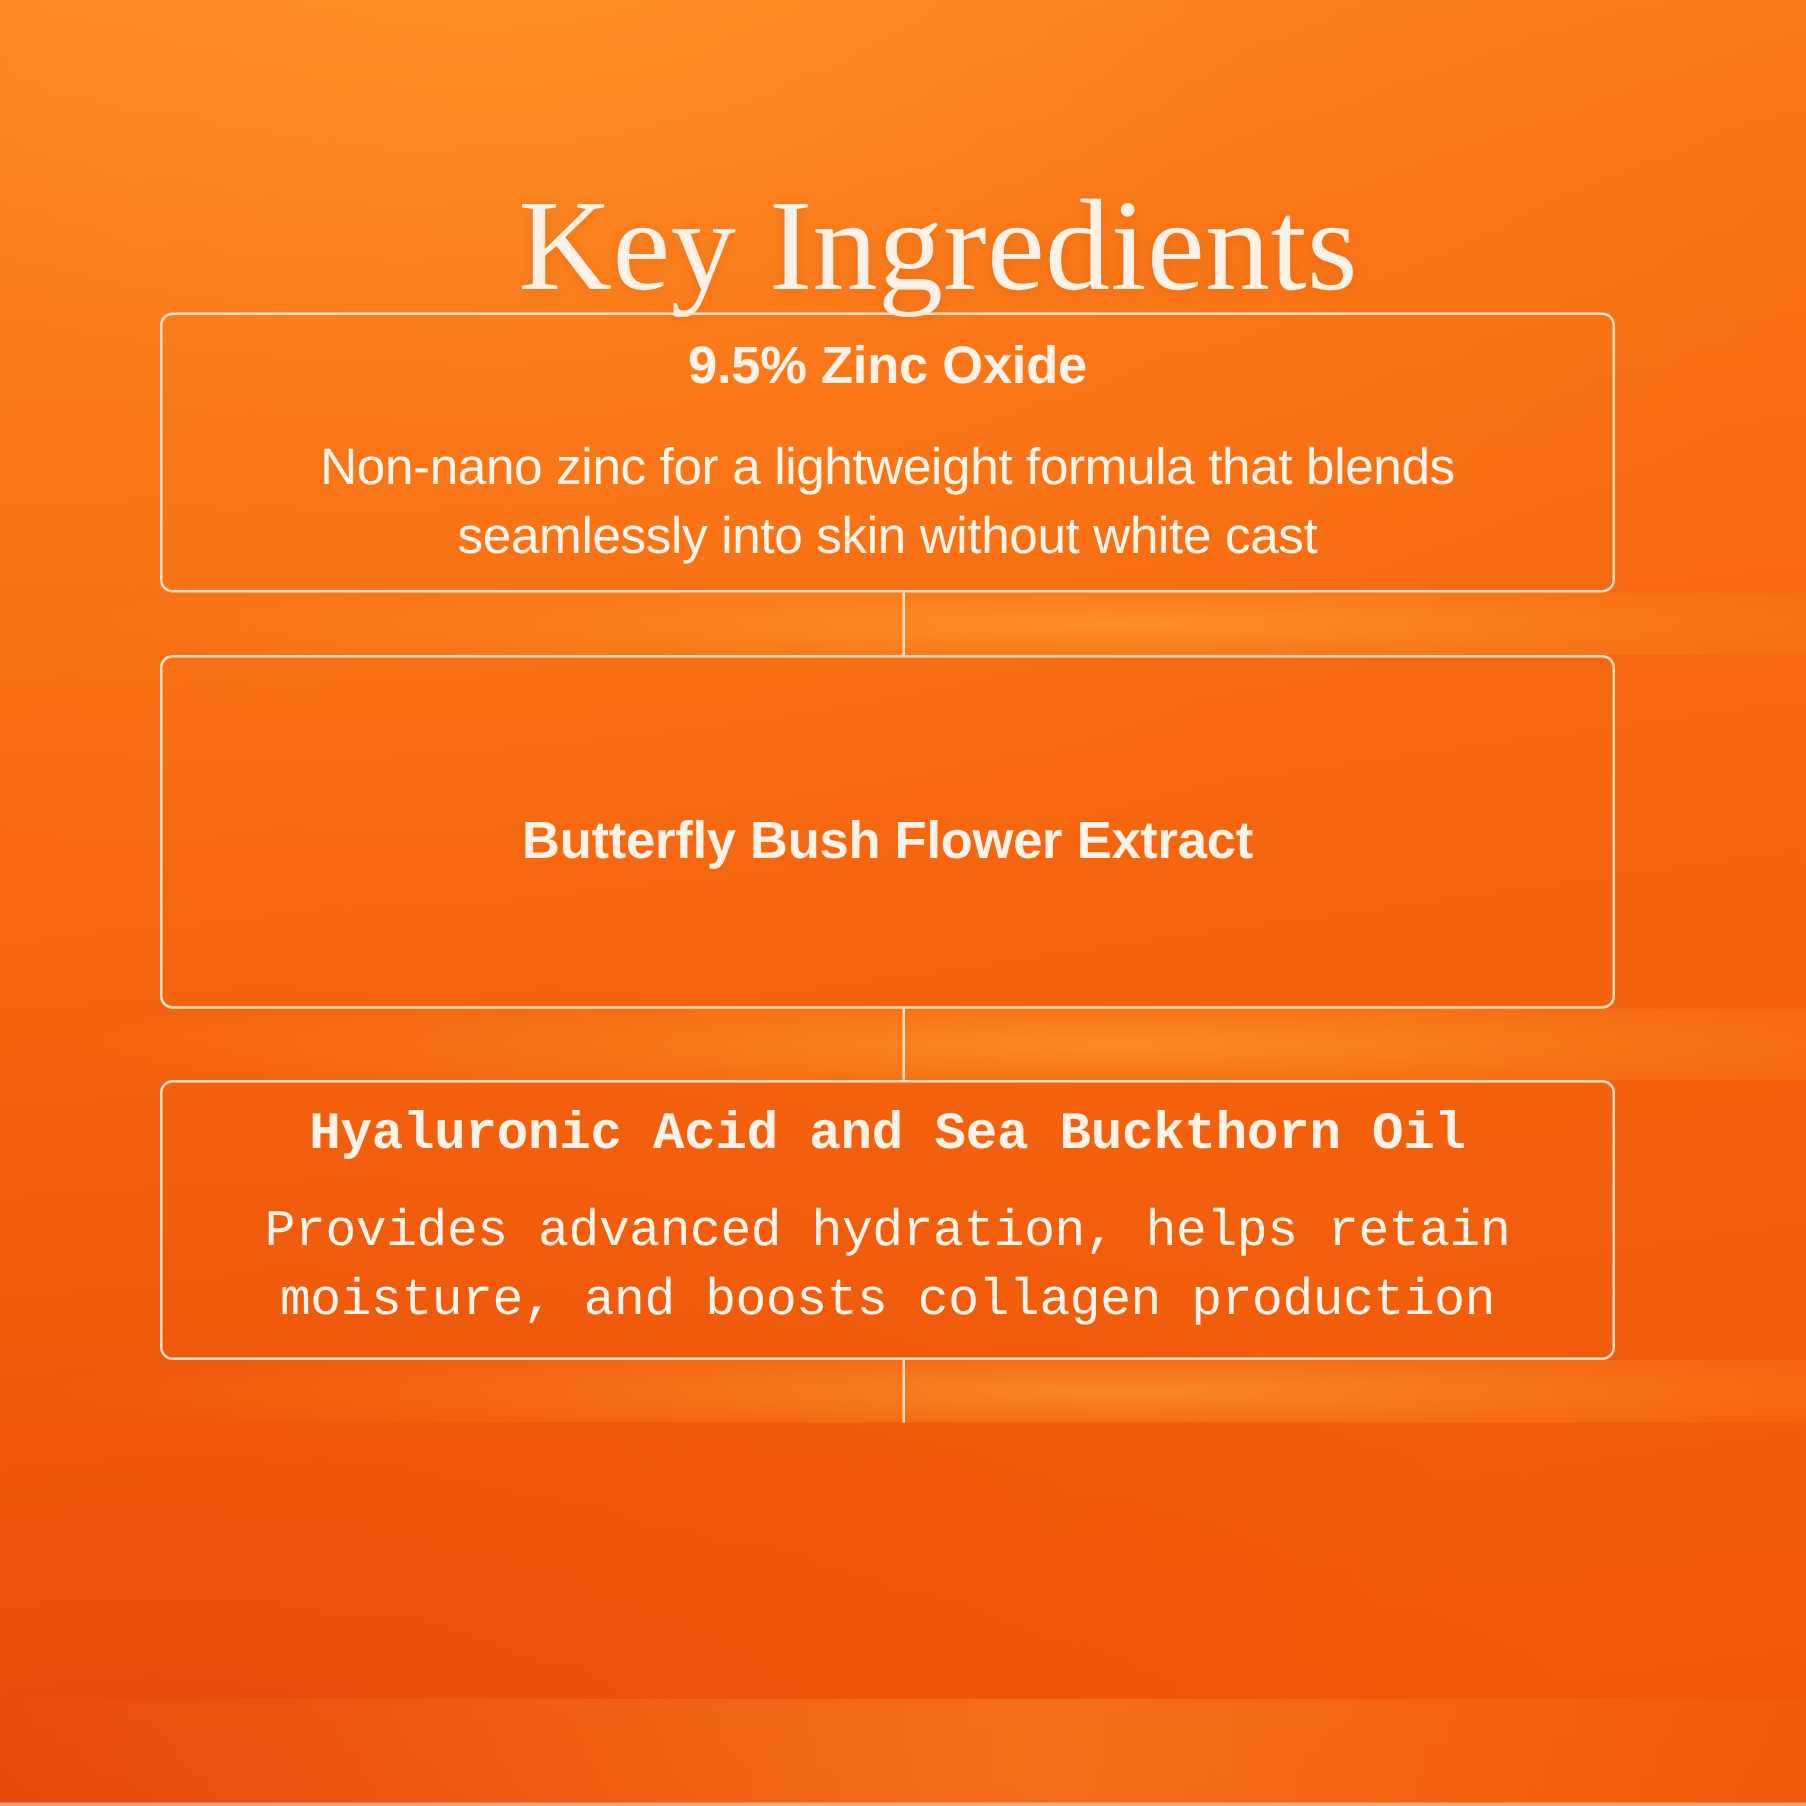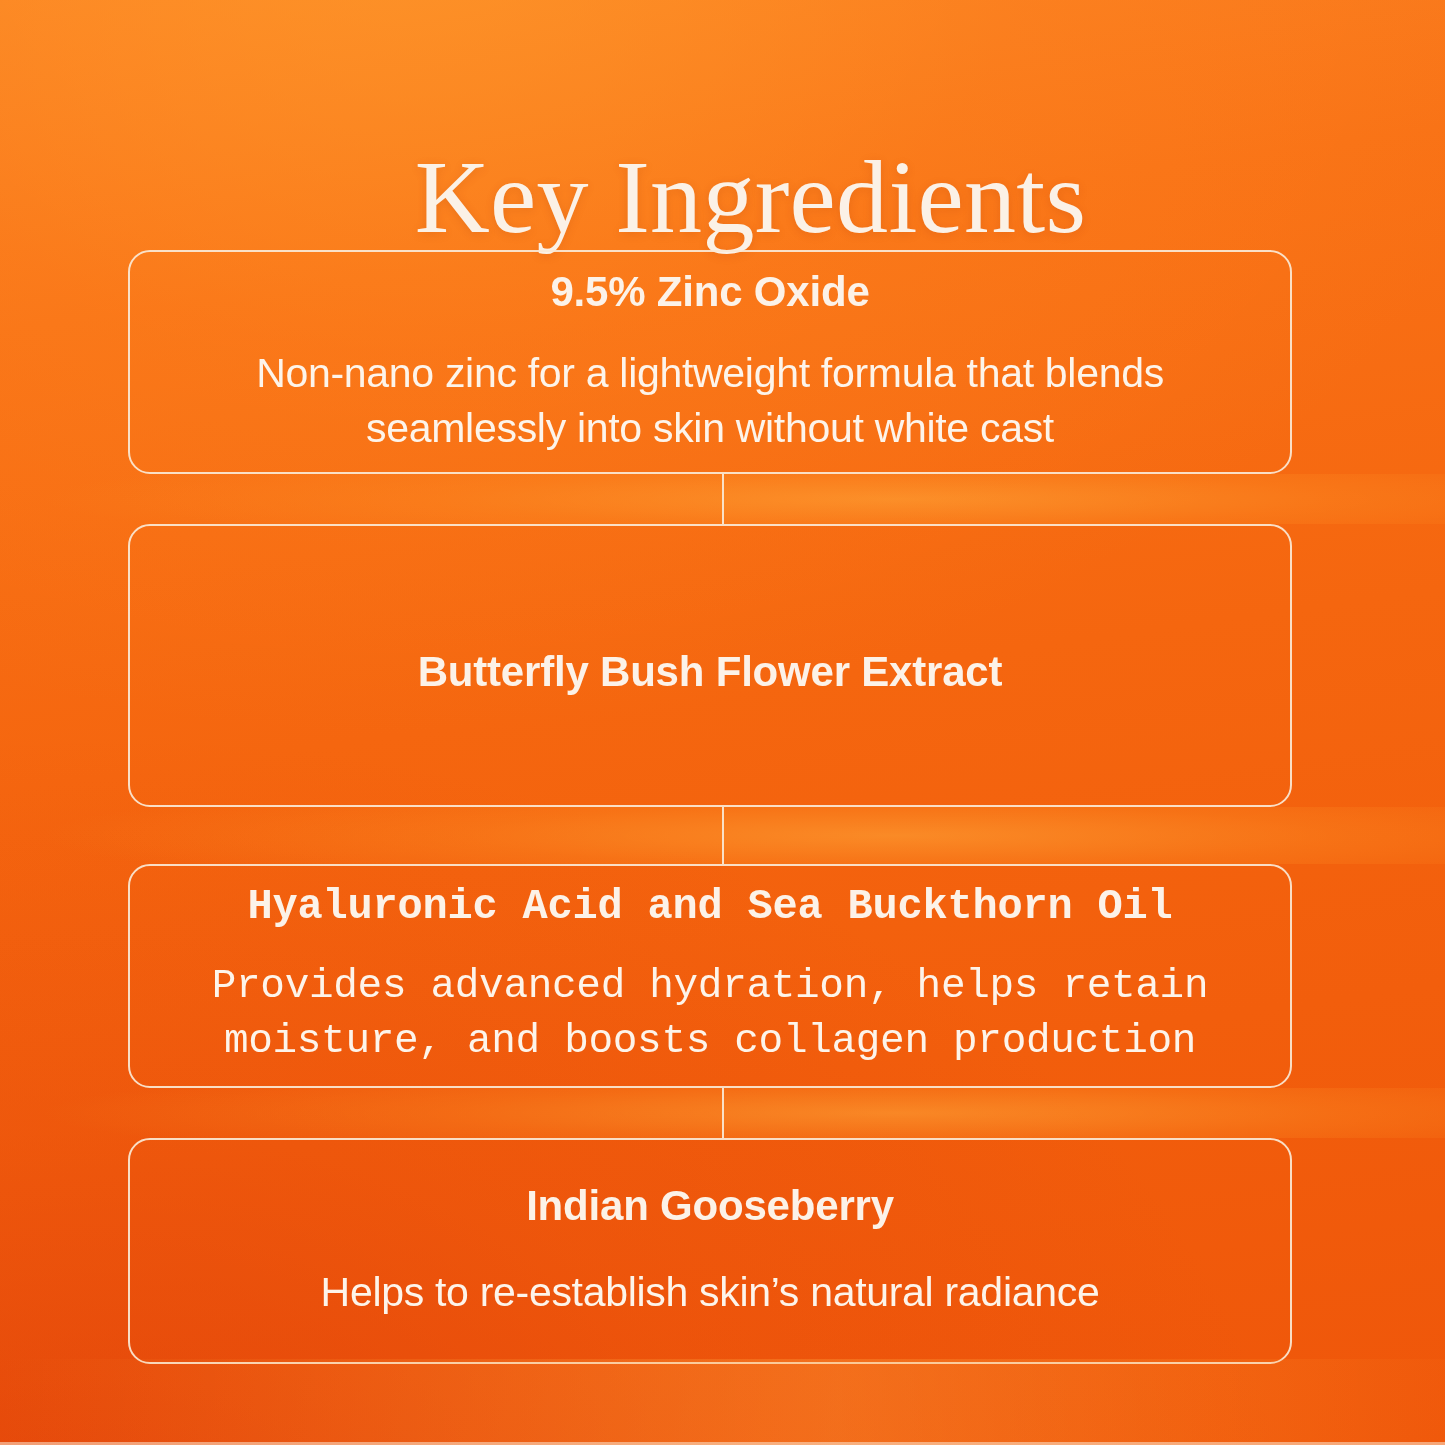--- a/index.html
+++ b/index.html
@@ -74,21 +74,21 @@
     padding-left: 28px;
   }
 
   
   .card {
     position: absolute;
     left: 128px;
     width: 1164px;
     box-sizing: border-box;
     border: 2px solid rgba(250,233,214,0.92);
-    border-radius: 22px;
+    border-radius: 10px;
     background: transparent;
     display: flex;
     flex-direction: column;
     align-items: center;
     justify-content: center;
     text-align: center;
     padding: 0 54px;
   }
 
   .card-heading {
@@ -162,21 +162,17 @@
 
   <div class="connector" id="conn-2"></div>
 
   <div class="card" id="card-3">
     <h2 class="card-heading">Hyaluronic Acid and Sea Buckthorn Oil</h2>
     <p class="card-body">Provides advanced hydration, helps retain moisture, and boosts collagen production</p>
   </div>
 
   <div class="connector" id="conn-3"></div>
 
-  <div class="card" id="card-4">
-    <h2 class="card-heading">Indian Gooseberry</h2>
-    <p class="card-body">Helps to re-establish skin’s natural radiance</p>
-  </div>
 
   <div class="bottom-sheen"></div>
   <div class="bottom-hairline"></div>
 
 </div>
 
 </body></html>

